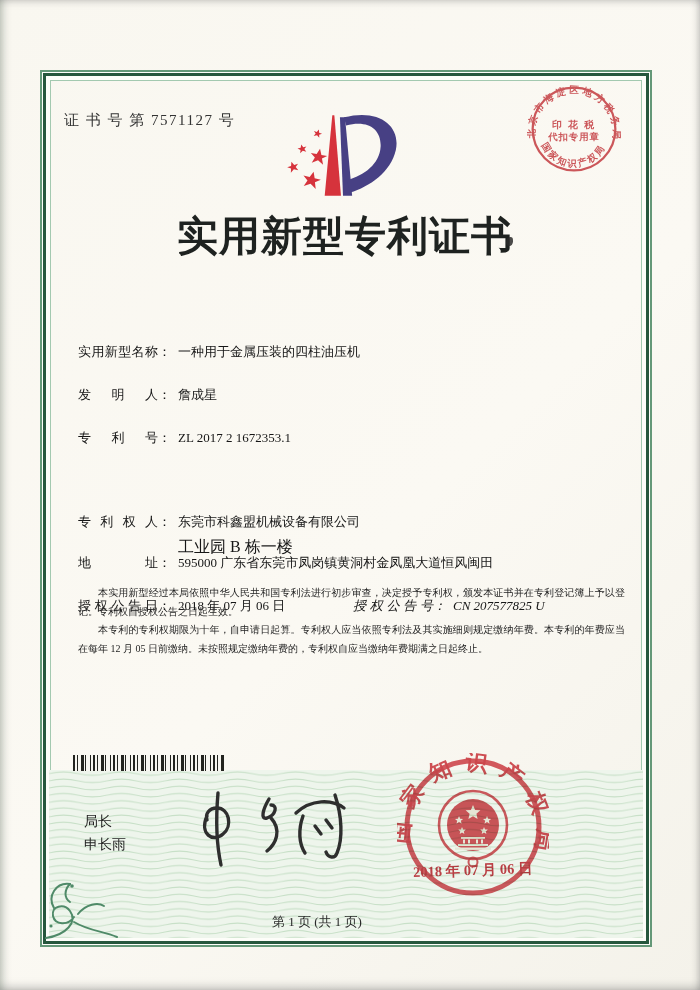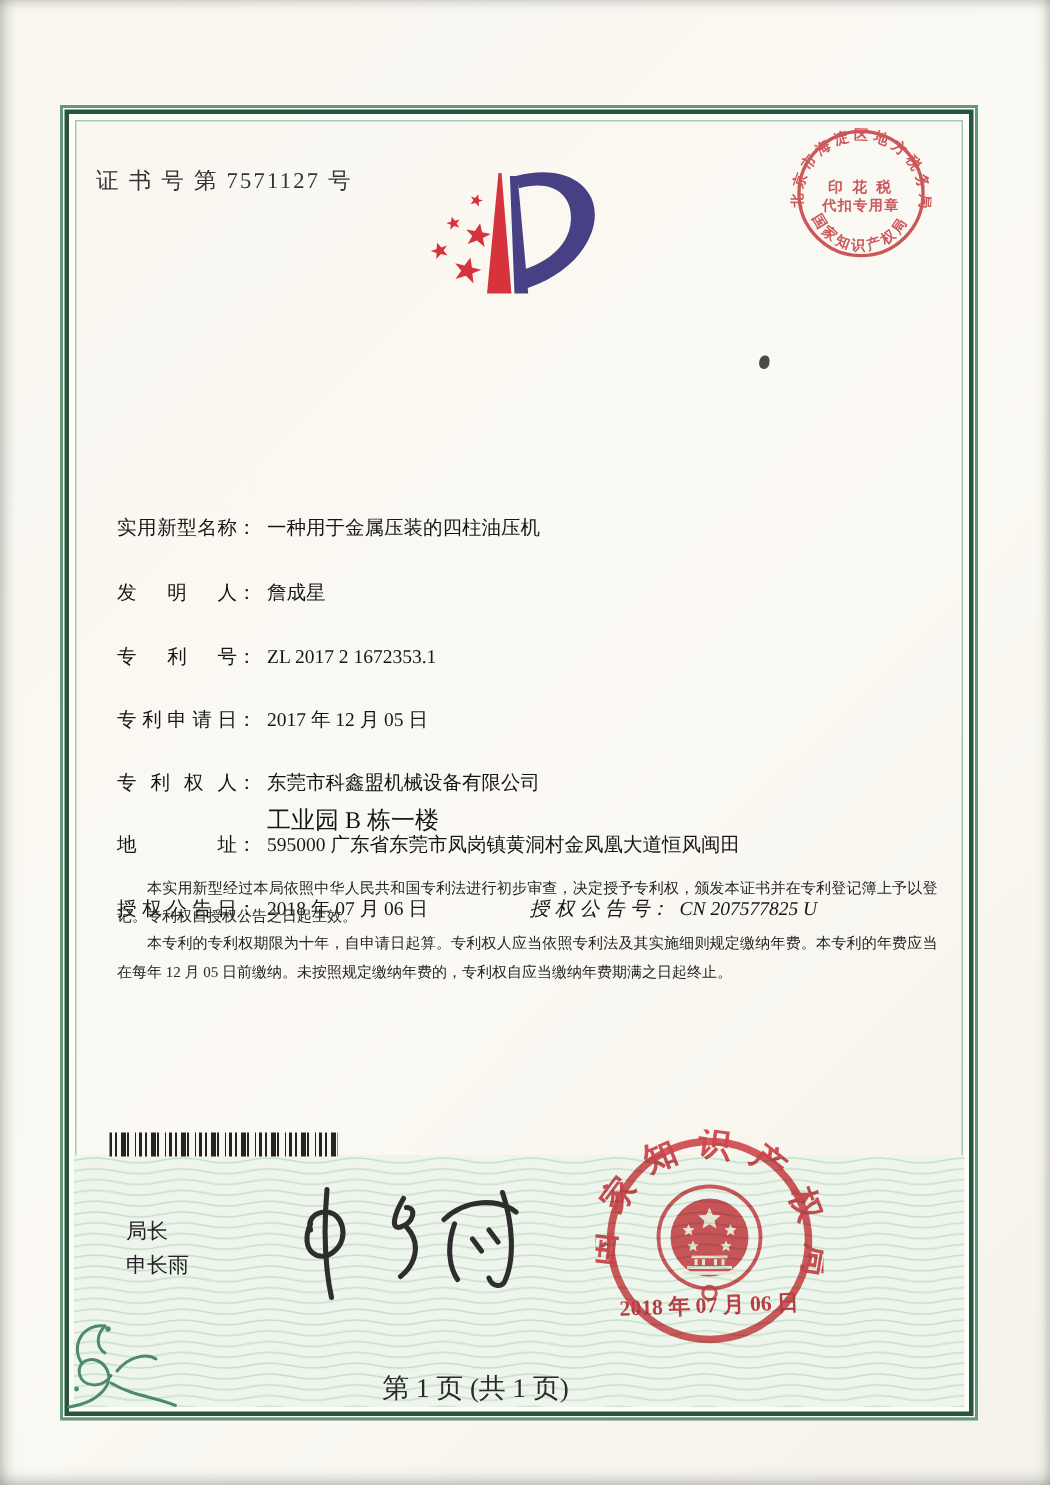--- a/index.html
+++ b/index.html
@@ -55,21 +55,21 @@
     background:repeating-linear-gradient(90deg,
       #23241f 0 2px,#f8f7f1 2px 4px,#23241f 4px 5px,#f8f7f1 5px 8px,
       #23241f 8px 11px,#f8f7f1 11px 12px,#23241f 12px 13px,#f8f7f1 13px 17px,
       #23241f 17px 18px,#f8f7f1 18px 20px);
   }
   .wave-zone{position:absolute;left:49px;top:770px;width:594px;height:168px;}
   .director{position:absolute;left:84px;top:810px;font-size:14px;line-height:23px;color:#222;}
   .signature{position:absolute;left:185px;top:786px;width:172px;height:86px;}
   .seal{position:absolute;left:397px;top:753px;width:152px;height:152px;mix-blend-mode:multiply;opacity:.93;}
   .ornament{position:absolute;left:43px;top:874px;width:78px;height:68px;}
-  .page-footer{position:absolute;left:252px;top:913px;width:130px;text-align:center;font-size:18px;color:#2a2a2a;}
+  .page-footer{position:absolute;left:252px;top:913px;width:130px;text-align:center;font-size:13px;color:#2a2a2a;}
 </style>
 </head>
 <body>
 
 <div class="page">
 
   <div class="frame"></div>
 
   <div class="cert-number">证 书 号 第 7571127 号</div>
 
@@ -100,33 +100,31 @@
       <use href="#star" transform="translate(10,55) scale(0.56) rotate(-18)"></use>
       <use href="#star" transform="translate(28,68) scale(0.88) rotate(14)"></use>
       <path d="M48.5,4 L50.5,4 L57,83 L41,83 Z"></path>
     </g>
     <g fill="#474084">
       <path d="M56,6 L61,6 L68,83 L59,83 Z"></path>
       <path d="M60,6 C94,-3 116,14 111,38 C106,60 85,74 66,80 L63,68 C80,63 95,52 96,35 C97,18 84,8 62,14 Z"></path>
     </g>
   </svg>
 
+  <div class="title">实用新型专利证书</div>
   <div class="speck"></div>
 
   <div class="field" style="top:303px">
     <span class="flabel">实用新型名称</span><span class="fcolon">：</span><span class="fvalue">一种用于金属压装的四柱油压机</span>
   </div>
   <div class="field" style="top:346px">
     <span class="flabel">发明人</span><span class="fcolon">：</span><span class="fvalue">詹成星</span>
   </div>
   <div class="field" style="top:389px">
     <span class="flabel">专利号</span><span class="fcolon">：</span><span class="fvalue">ZL 2017 2 1672353.1</span>
-  </div>
-  <div class="field" style="top:431px">
-    <span class="flabel">专利申请日</span><span class="fcolon">：</span><span class="fvalue">2017 年 12 月 05 日</span>
   </div>
   <div class="field" style="top:473px">
     <span class="flabel">专利权人</span><span class="fcolon">：</span><span class="fvalue">东莞市科鑫盟机械设备有限公司</span>
   </div>
   <div class="field" style="top:514px">
     <span class="flabel">地址</span><span class="fcolon">：</span><span class="fvalue">595000 广东省东莞市凤岗镇黄洞村金凤凰大道恒风闽田</span>
   </div>
   <div class="addr2">工业园 B 栋一楼</div>
   <div class="field" style="top:557px">
     <span class="flabel">授权公告日</span><span class="fcolon">：</span><span class="fvalue">2018 年 07 月 06 日</span>

